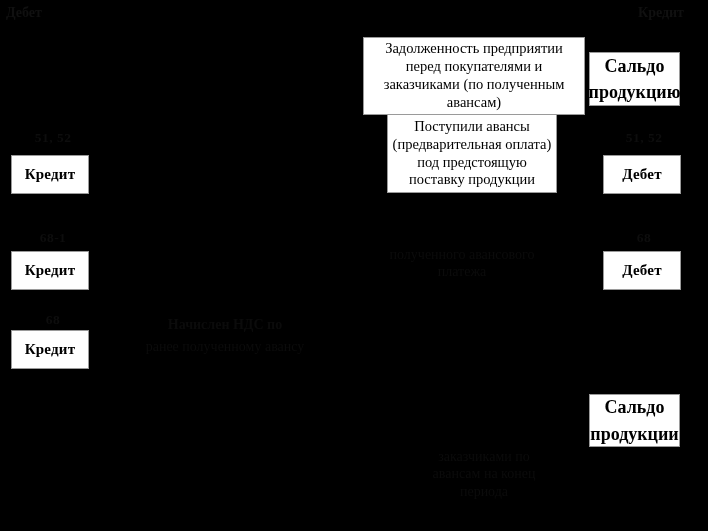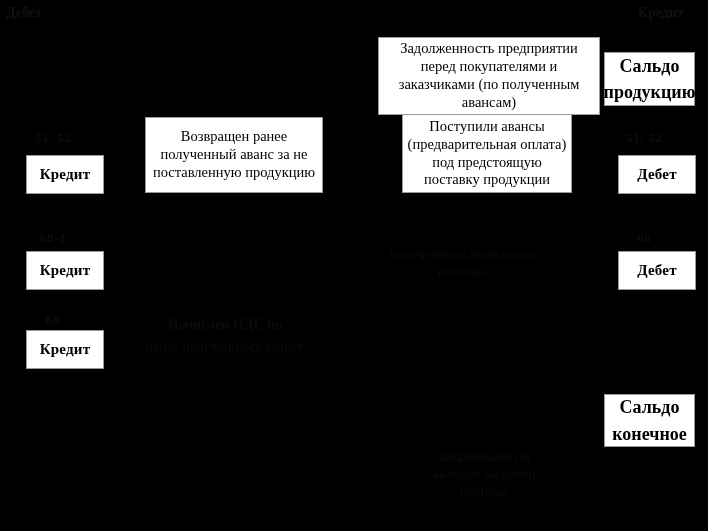--- a/index.html
+++ b/index.html
@@ -16,21 +16,20 @@
 
   
   .wbox{
     background:#ffffff;
     border:1px solid #9a9a9a;
     color:#000000;
     display:flex;align-items:center;justify-content:center;
     text-align:center;
     line-height:1.16;
     padding:2px 4px;
-    margin-left:15px;
   }
 
   
   .acct{
     font-weight:bold;
     font-size:15px;
     letter-spacing:.2px;
   }
   .saldo{
     font-weight:bold;
@@ -90,21 +89,20 @@
 
   <div class="node wbox saldo" style="left:589px;top:52px;width:91px;height:54px;flex-direction:column;">
     <span>Сальдо</span>
     <span>продукцию</span>
   </div>
 
   <div class="numlbl" style="left:10px;top:130px;width:86px;">51, 52</div>
 
   <div class="node wbox acct" style="left:11px;top:155px;width:78px;height:39px;">Кредит</div>
 
-  <div class="node wbox desc" style="left:130px;top:117px;width:178px;height:76px;">Возвращен ранее полученный аванс за не поставленную продукцию</div>
 
   <div class="node wbox desc" style="left:387px;top:114px;width:170px;height:79px;">Поступили авансы (предварительная оплата) под предстоящую поставку продукции</div>
 
   <div class="numlbl" style="left:601px;top:130px;width:86px;">51, 52</div>
 
   <div class="node wbox acct" style="left:603px;top:155px;width:78px;height:39px;">Дебет</div>
 
   <div class="numlbl" style="left:10px;top:230px;width:86px;">68-1</div>
 
   <div class="node wbox acct" style="left:11px;top:251px;width:78px;height:39px;">Кредит</div>
@@ -125,16 +123,16 @@
 
   <div class="hidden-text" style="left:125px;top:338px;width:200px;">ранее полученному авансу</div>
 
 
   <div class="hidden-text" style="left:408px;top:448px;width:152px;">заказчиками по
 авансам на конец
 периода</div>
 
   <div class="node wbox saldo" style="left:589px;top:394px;width:91px;height:53px;flex-direction:column;">
     <span>Сальдо</span>
-    <span>конечное</span>
+    <span>продукции</span>
   </div>
 
 </div>
 
 </body></html>

